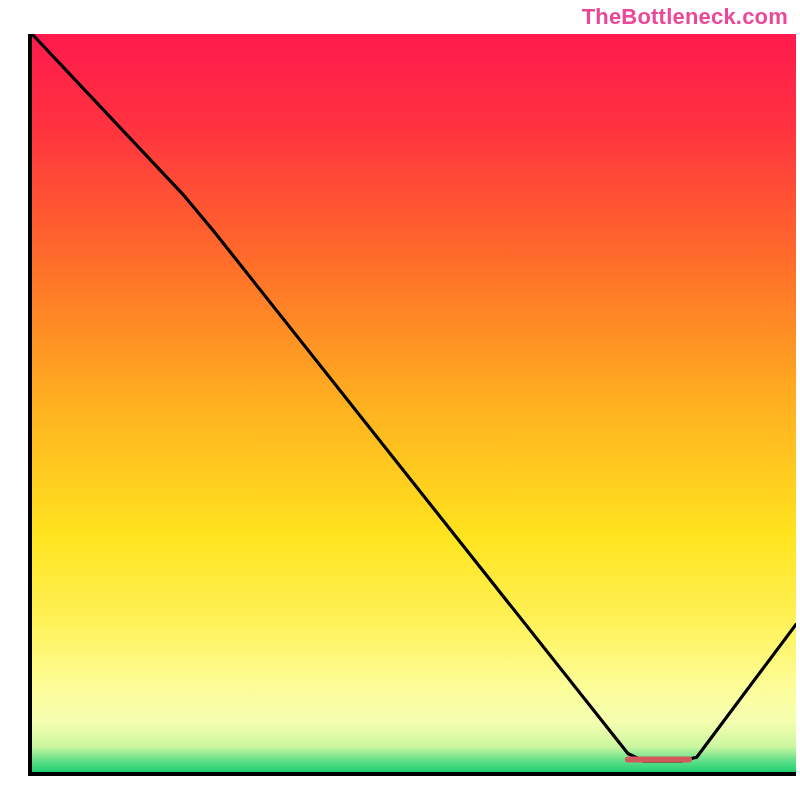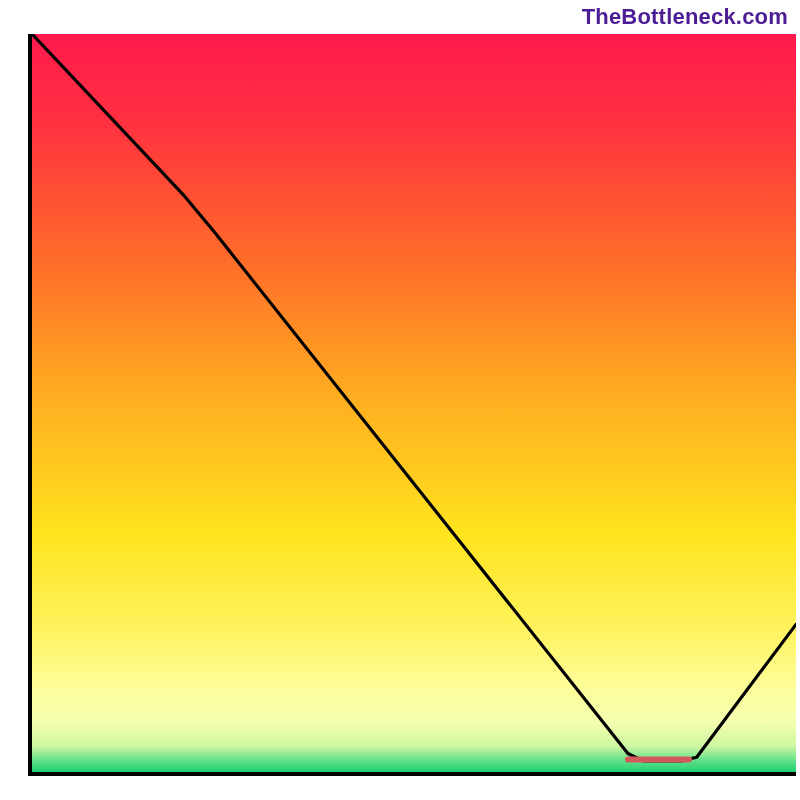--- a/index.html
+++ b/index.html
@@ -14,21 +14,21 @@
     position: relative;
     width: 800px;
     height: 800px;
   }
   .watermark {
     position: absolute;
     top: 4px;
     right: 12px;
     font-size: 22px;
     font-weight: 600;
-    color: #4c1d95;
+    color: #ec4899;
     letter-spacing: 0.2px;
     user-select: none;
   }
   .axes {
     position: absolute;
     left: 28px;
     top: 34px;
     width: calc(800px - 28px - 4px);
     height: calc(800px - 34px - 24px);
   }

